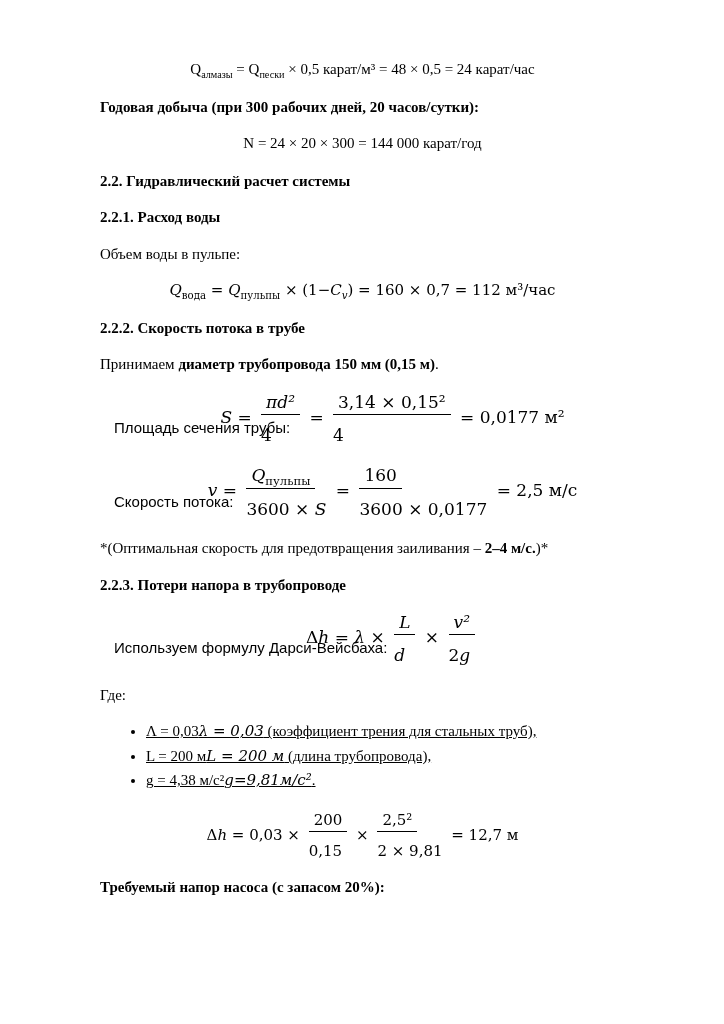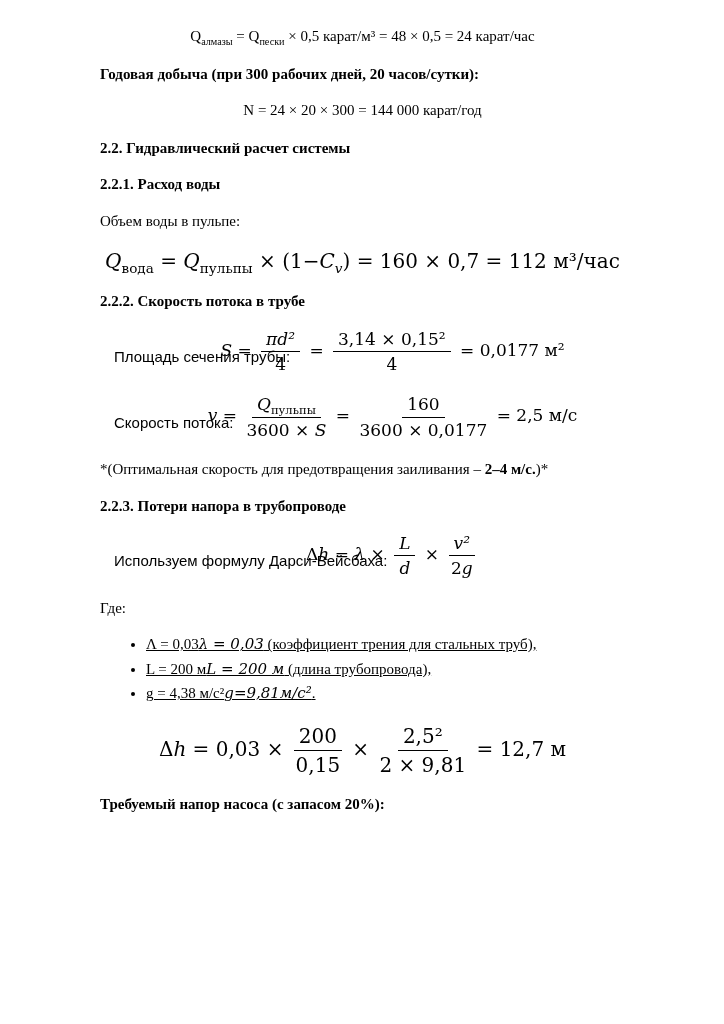--- a/index.html
+++ b/index.html
@@ -7,35 +7,35 @@
   html, body { margin: 0; padding: 0; }
   body {
     width: 724px; height: 1024px;
     background: #ffffff;
     color: #000000;
     font-family: "Liberation Serif", serif;
     font-size: 15px;
     line-height: 1.3;
     overflow: hidden;
   }
-  .page { padding: 27px 99px 0 100px; }
+  .page { padding: 60px 99px 0 100px; }
 
   p { margin: 16px 0 17px; }
   .b { font-weight: bold; }
 
   .math { font-family: "DejaVu Serif", serif; }
-  .lg { font-size: 20px; }
+  .lg { font-size: 15px; }
   .it { font-style: italic; }
   sub { font-size: 68%; line-height: 0; }
 
   .fcenter { text-align: center; margin: 0 0 18px; }
 
   .frac {
-    display: inline-flex; flex-direction: column; align-items: center;
-    vertical-align: middle; margin: 0 4px; line-height: 1.2; text-align: center;
+    display: inline-flex; flex-direction: column; align-items: flex-start;
+    vertical-align: middle; margin: 0 4px; line-height: 1.2; text-align: center; gap: 8px;
   }
   .frac .num { display: block; border-bottom: 1px solid #000; padding: 0 5px 2px; }
   .frac .den { display: block; padding-top: 2px; }
 
   .frow { position: relative; margin: 6px 0 20px; }
   .frow .flabel {
     position: absolute; left: 0; bottom: 8px; white-space: nowrap;
     font-family: Liberation Sans, sans-serif; font-size: 15px; font-style: normal; margin-left: 14px;
   }
   .frow .fmath { text-align: center; padding-left: 60px; font-size: 17px; }
@@ -65,20 +65,21 @@
   <p class="b">2.2.1. Расход воды</p>
 
   <p>Объем воды в пульпе:</p>
 
   <div class="fcenter math lg">
     <span class="it">Q</span><sub>вода</sub><span> = </span><span class="it">Q</span><sub>пульпы</sub><span> × (1−</span><span class="it">C</span><sub class="it">v</sub><span>) = 160 × 0,7 = 112 м³/час</span>
   </div>
 
   <p class="b">2.2.2. Скорость потока в трубе</p>
 
+  <p><span>Принимаем </span><span class="b">диаметр трубопровода 150 мм (0,15 м)</span><span>.</span></p>
 
   <div class="frow">
     <span class="flabel">Площадь сечения трубы:</span>
     <div class="fmath math">
       <span class="it">S</span><span> = </span><span class="frac">
           <span class="num it">πd²</span>
           <span class="den">4</span>
         </span><span> = </span><span class="frac">
           <span class="num">3,14 × 0,15²</span>
           <span class="den">4</span>

